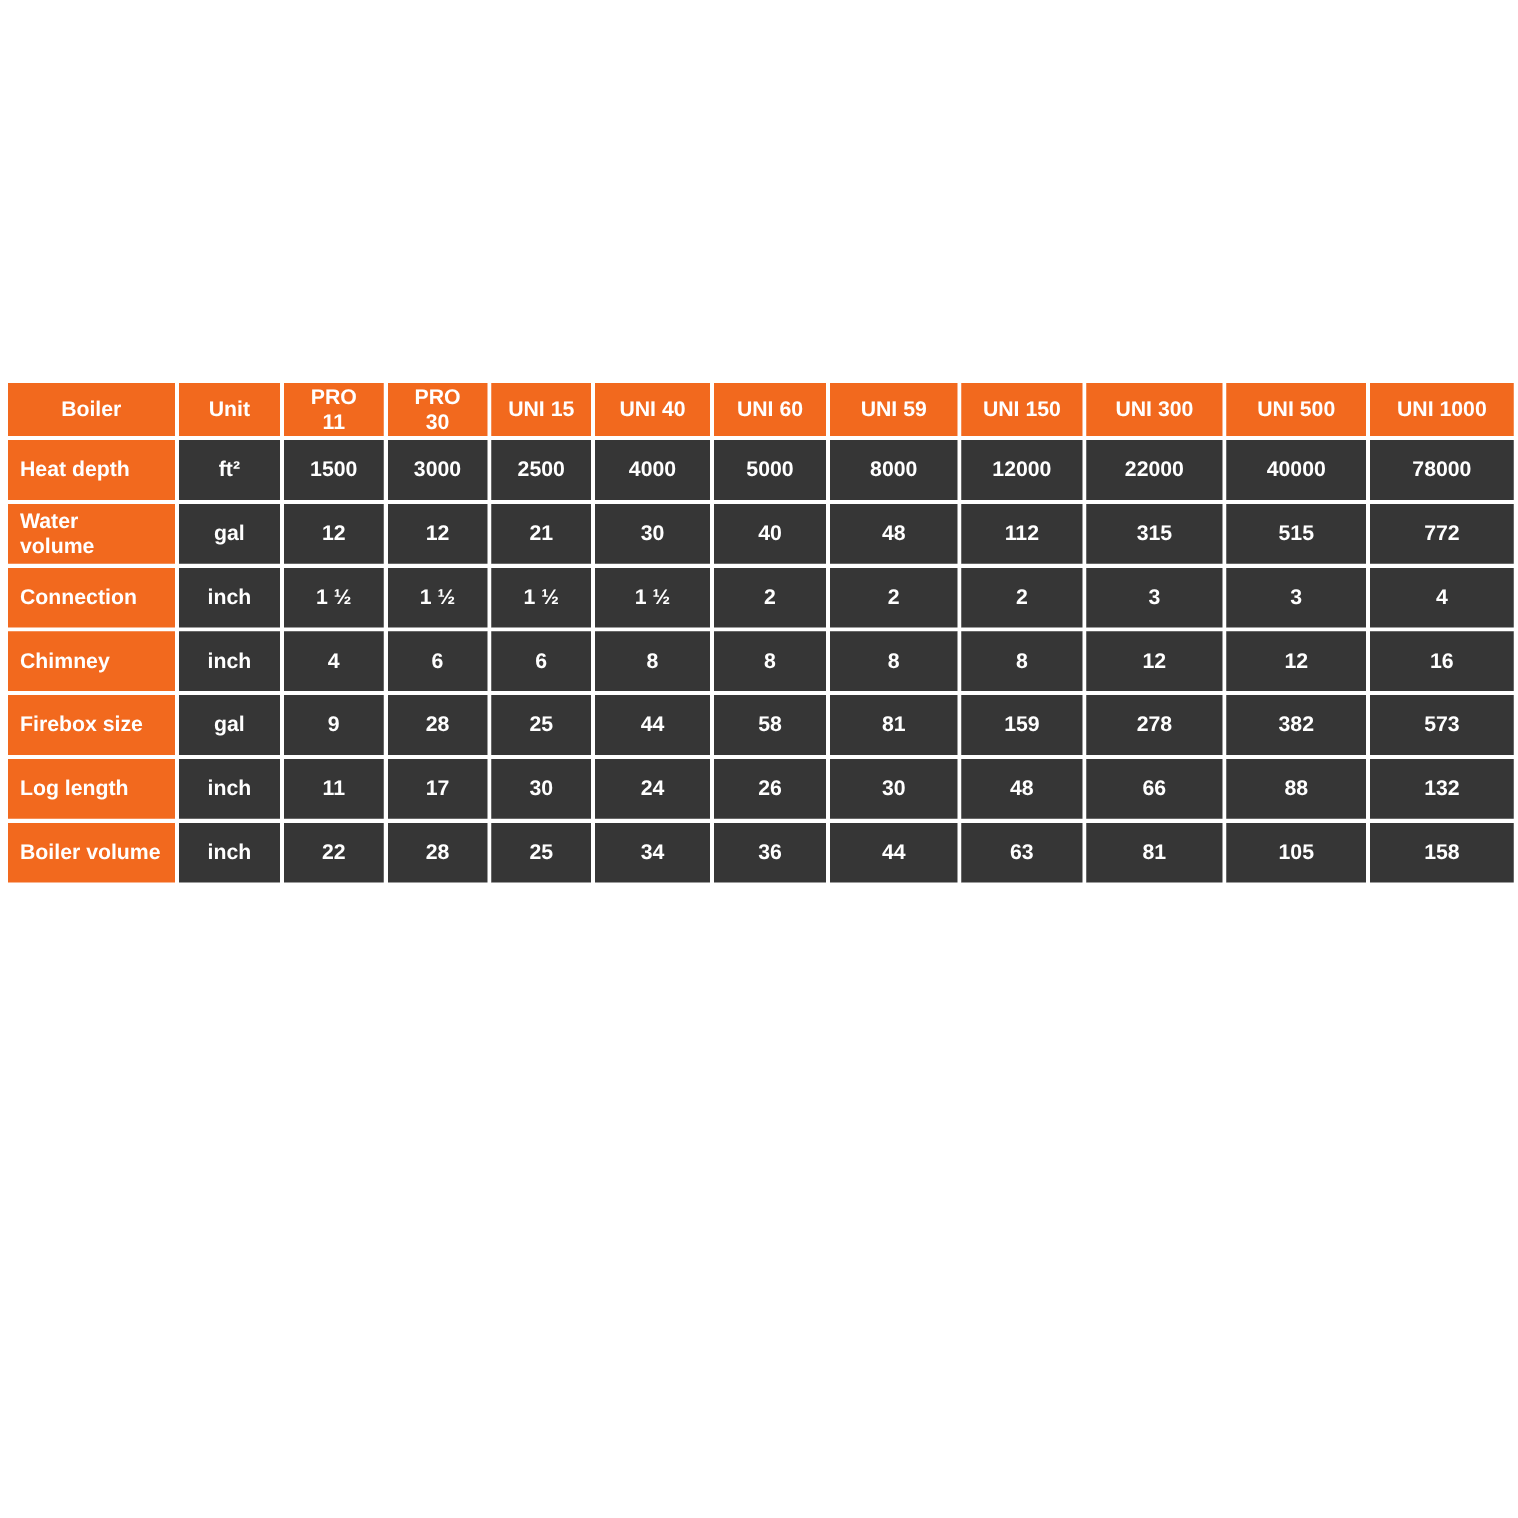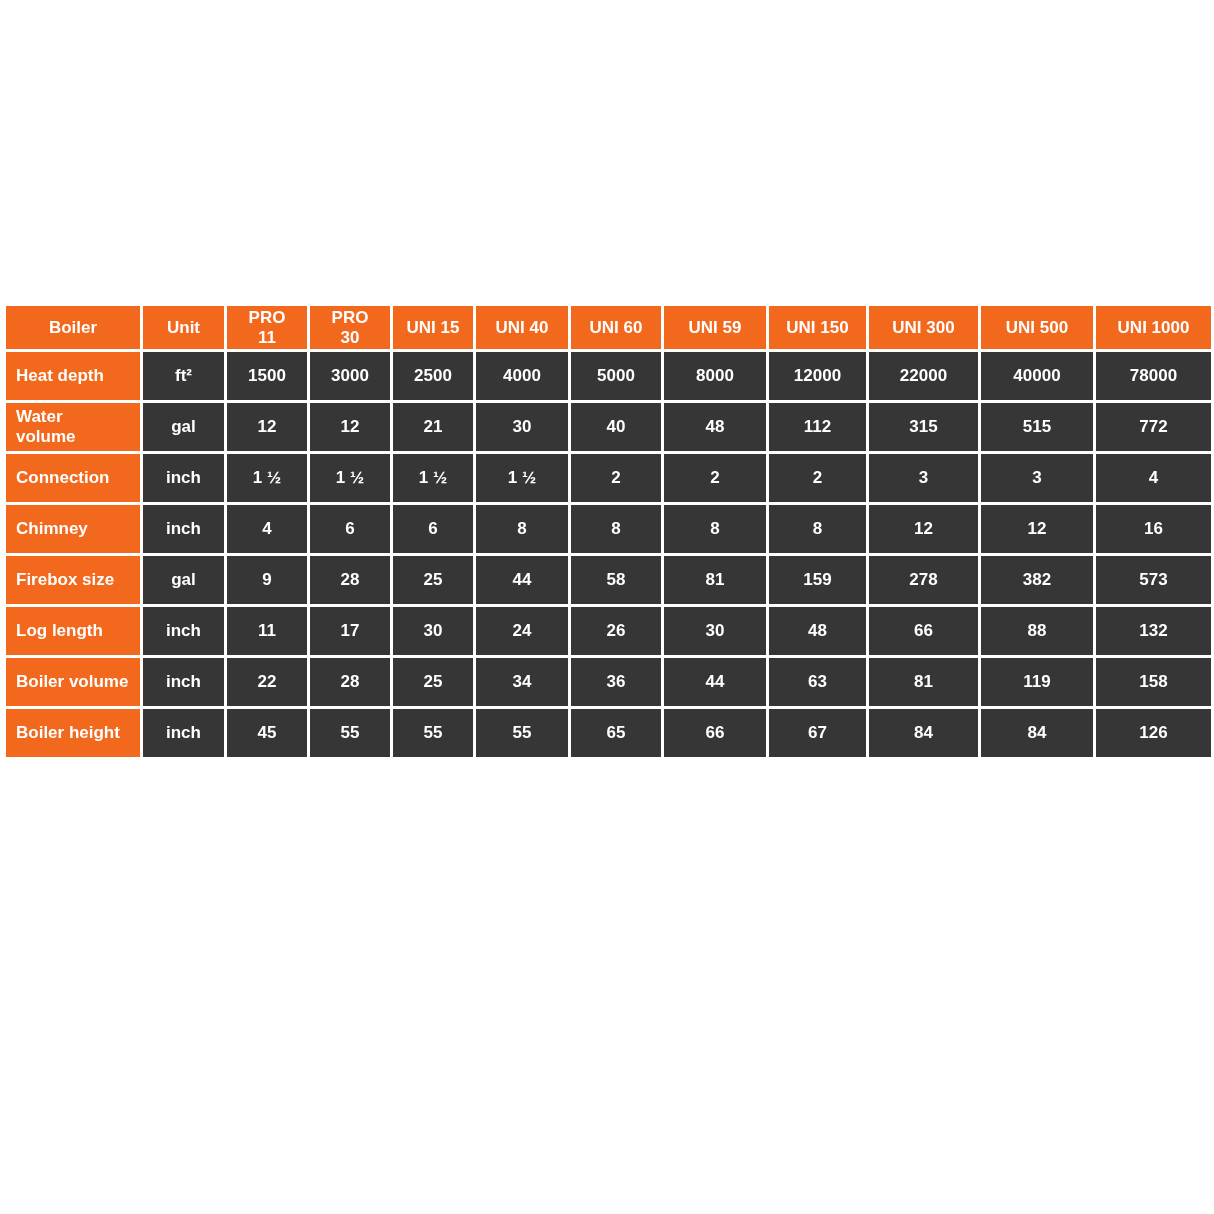--- a/index.html
+++ b/index.html
@@ -179,33 +179,19 @@
             <th class="orange row-label">Boiler volume</th>
             <td class="dark unit-cell">inch</td>
             <td class="dark value-cell">22</td>
             <td class="dark value-cell">28</td>
             <td class="dark value-cell">25</td>
             <td class="dark value-cell">34</td>
             <td class="dark value-cell">36</td>
             <td class="dark value-cell">44</td>
             <td class="dark value-cell">63</td>
             <td class="dark value-cell">81</td>
-            <td class="dark value-cell">119</td>
+            <td class="dark value-cell">105</td>
             <td class="dark value-cell">158</td>
-          </tr>
-          <tr class="">
-            <th class="orange row-label">Boiler height</th>
-            <td class="dark unit-cell">inch</td>
-            <td class="dark value-cell">45</td>
-            <td class="dark value-cell">55</td>
-            <td class="dark value-cell">55</td>
-            <td class="dark value-cell">55</td>
-            <td class="dark value-cell">65</td>
-            <td class="dark value-cell">66</td>
-            <td class="dark value-cell">67</td>
-            <td class="dark value-cell">84</td>
-            <td class="dark value-cell">84</td>
-            <td class="dark value-cell">126</td>
           </tr>
         </tbody>
     </table>
   </div>
 </div>
 
 </body></html>

